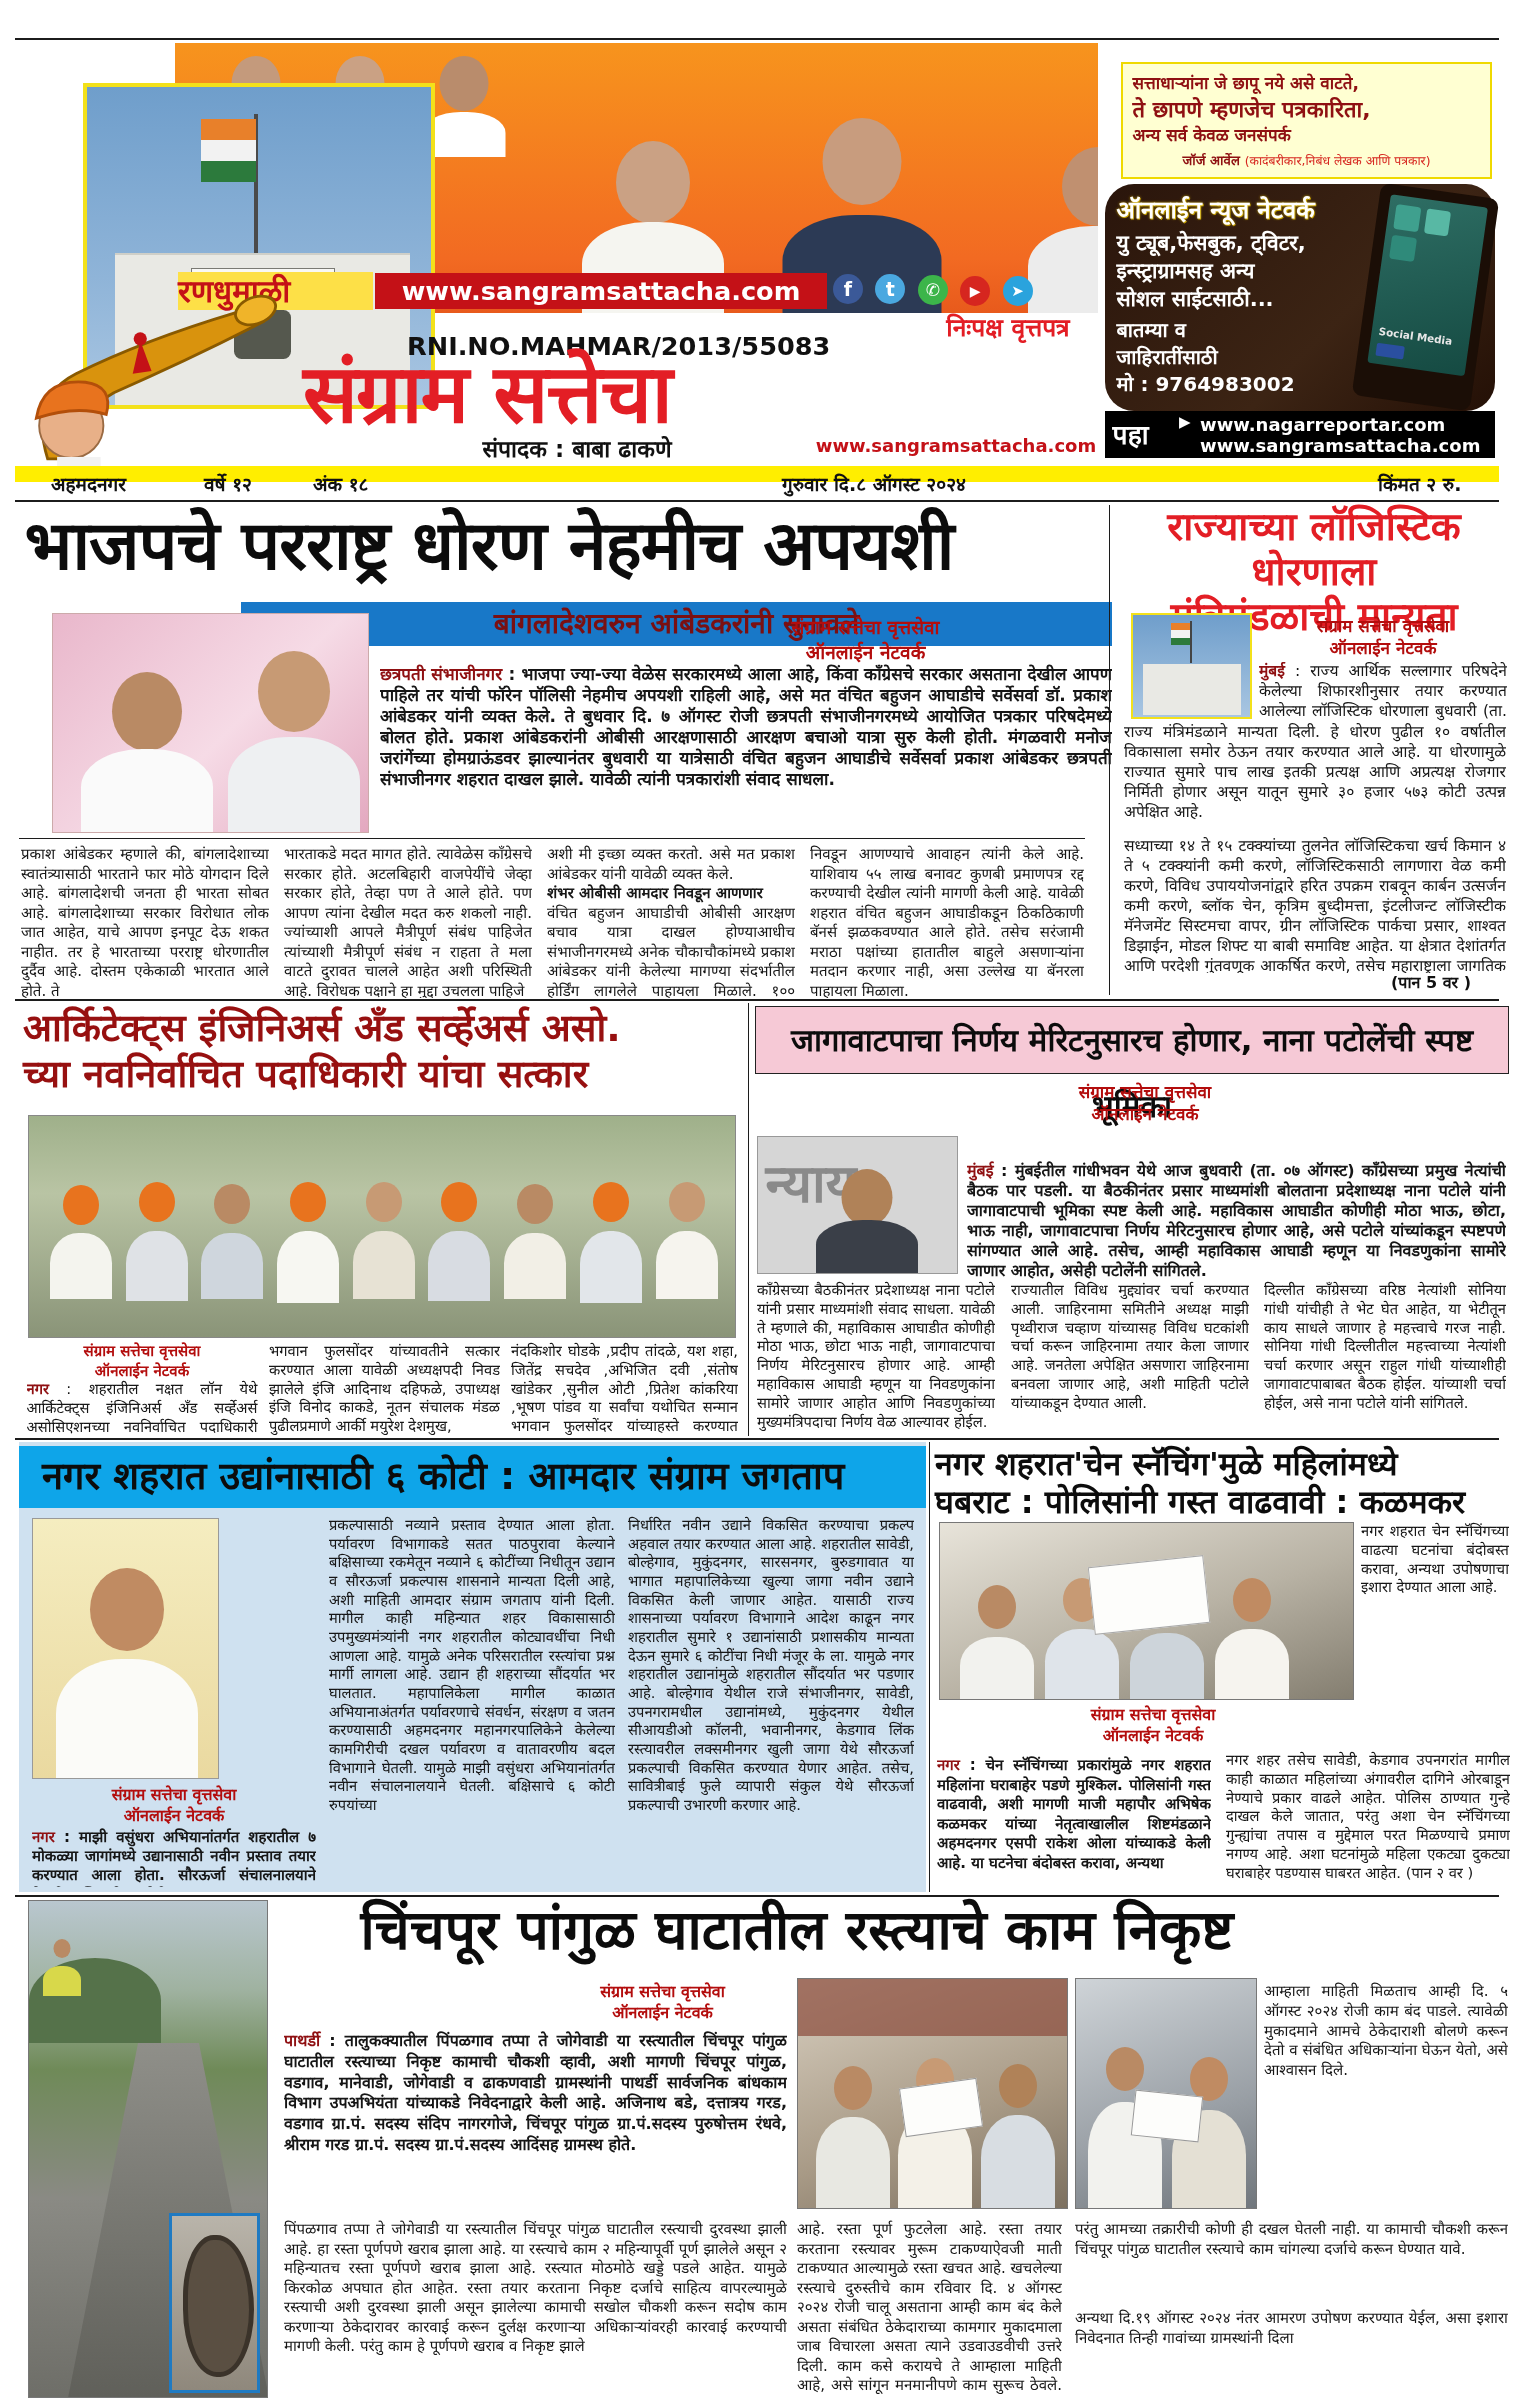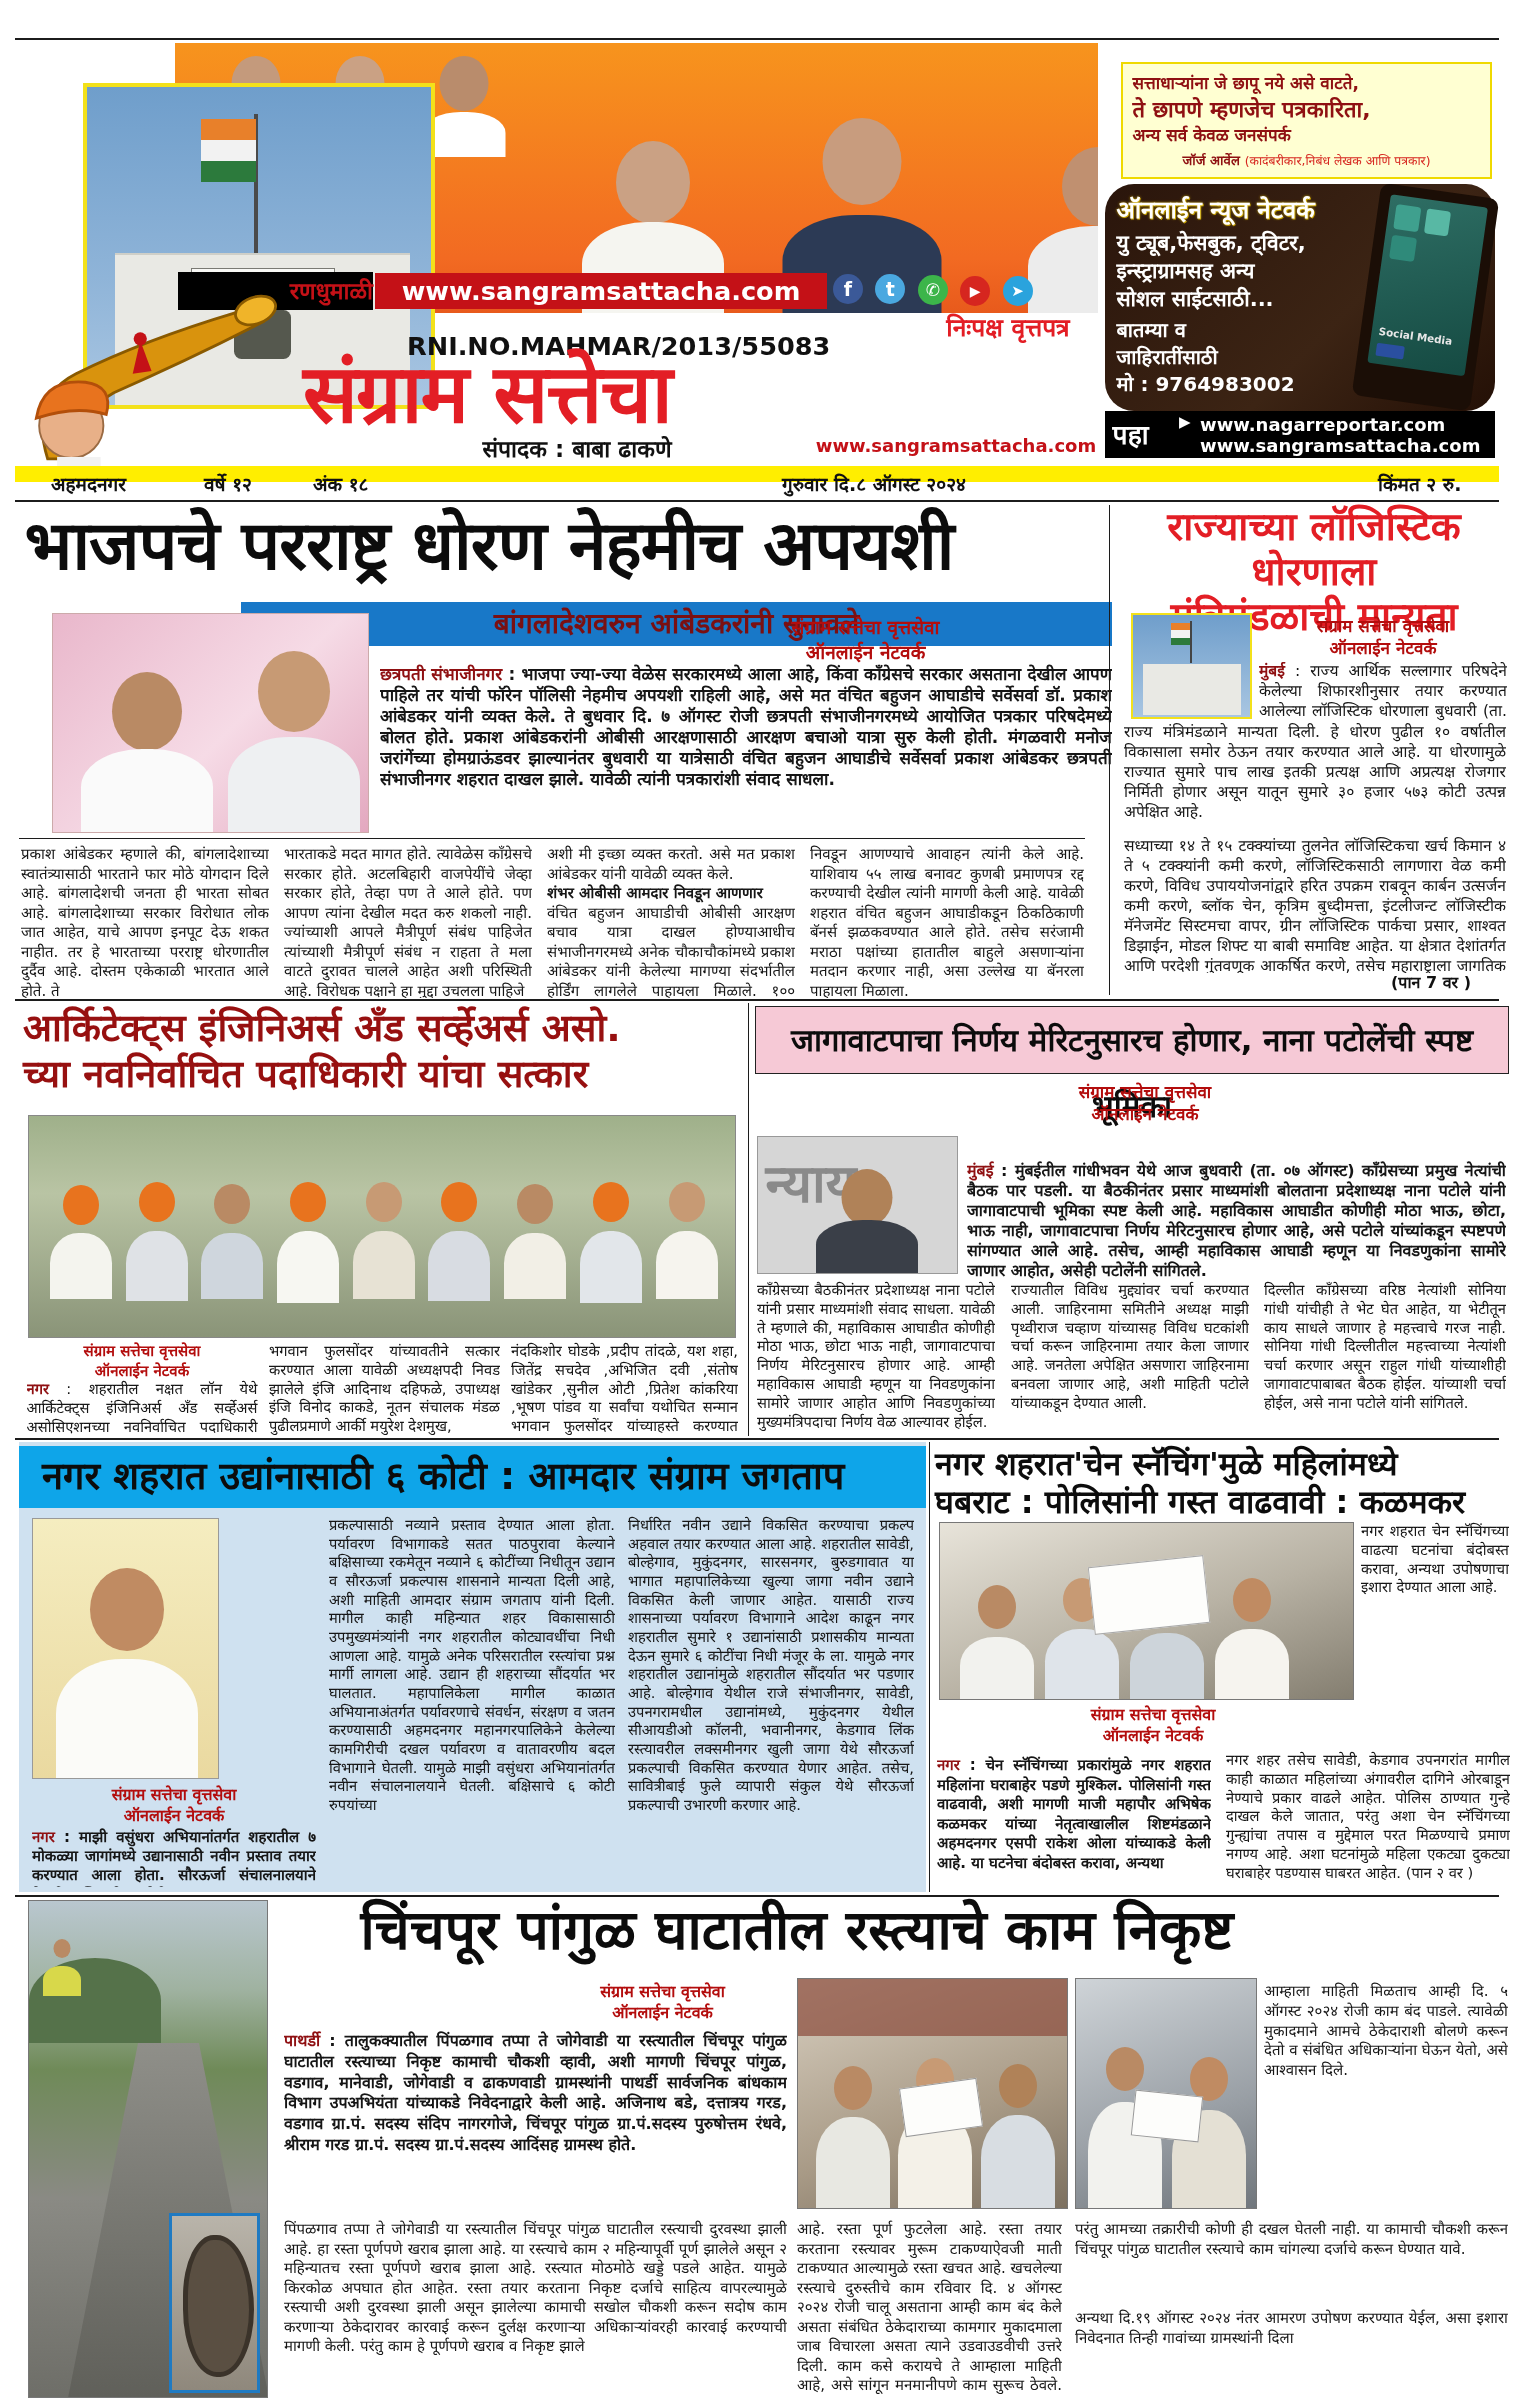--- a/index.html
+++ b/index.html
@@ -62,21 +62,21 @@
       <div style="height:21px;background:#e8802a;"></div>
         <div style="height:21px;background:#f2f2f2;"></div>
         <div style="height:21px;background:#2c7a3c;"></div>
     </div>
     <div class="abs" style="left:28px;top:166px;width:295px;height:155px;background:#e9e9e4;border-top:2.8px solid #cfcfc8;">
       <div style="margin:13.2px auto 0;width:142px;height:32px;background:#f8f8f5;border:1.9px solid #7a7a74;text-align:center;font-weight:bold;font-size:19px;color:#222;line-height:30px;">मंत्रालय</div>
       <div style="margin:7.6px auto 0;width:57px;height:49px;background:#55584e;border-radius:7.6px;"></div>
     </div>
   </div>
 
-  <div class="abs" style="left:178px;top:272px;width:195px;height:38px;background:#000000;color:#c41117;font-weight:bold;font-size:23px;text-align:right;line-height:38px;">रणधुमाळी</div>
+  <div class="abs" style="left:178px;top:272px;width:195px;height:38px;background:#fde047;color:#c41117;font-weight:bold;font-size:31px;text-align:left;line-height:38px;">रणधुमाळी</div>
   <div class="abs" style="left:375px;top:273px;width:452px;height:36px;background:#c41117;color:#ffffff;font-weight:bold;font-size:25.6px;text-align:center;line-height:36px;">www.sangramsattacha.com</div>
   <div class="abs" style="left:833px;top:274px;width:265px;height:34px;">
     <span class="icon-circle" style="width:30px;height:30px;line-height:30px;background:#3b5998;font-size:19px;">f</span>
     <span class="icon-circle" style="width:30px;height:30px;line-height:30px;background:#4aa8e0;font-size:19px;margin-left:7.6px;">t</span>
     <span class="icon-circle" style="width:30px;height:30px;line-height:30px;background:#3cb54a;font-size:17px;margin-left:7.6px;">✆</span>
     <span class="icon-circle" style="width:30px;height:30px;line-height:30px;background:#d6261f;font-size:14px;margin-left:7.6px;">▶</span>
     <span class="icon-circle" style="width:30px;height:30px;line-height:30px;background:#2aa3dd;font-size:15px;margin-left:7.6px;">➤</span>
   </div>
 
   <div class="abs" style="left:1121px;top:62px;width:371px;height:117px;background:#ffffd2;border:2.8px solid #efd900;padding:7.6px 9.5px 3.8px;">
@@ -199,21 +199,21 @@
   <div class="abs byline" style="left:1259px;top:615px;width:248px;font-size:17px;">
     <div>संग्राम सत्तेचा वृत्तसेवा</div>
     <div>ऑनलाईन नेटवर्क</div>
   </div>
   <div class="abs body-txt" style="left:1259px;top:662px;width:248px;height:59px;font-size:15.6px;line-height:1.28;">
     <span class="dateline">मुंबई</span>
     <span>: राज्य आर्थिक सल्लागार परिषदेने केलेल्या शिफारशीनुसार तयार करण्यात आलेल्या लॉजिस्टिक धोरणाला बुधवारी (ता. ०७ ऑगस्ट)</span>
   </div>
   <div class="abs body-txt" style="left:1124px;top:723px;width:382px;height:112px;font-size:15.6px;line-height:1.28;">राज्य मंत्रिमंडळाने मान्यता दिली. हे धोरण पुढील १० वर्षातील विकासाला समोर ठेऊन तयार करण्यात आले आहे. या धोरणामुळे राज्यात सुमारे पाच लाख इतकी प्रत्यक्ष आणि अप्रत्यक्ष रोजगार निर्मिती होणार असून यातून सुमारे ३० हजार ५७३ कोटी उत्पन्न अपेक्षित आहे.</div>
   <div class="abs body-txt" style="left:1124px;top:837px;width:382px;height:136px;font-size:15.6px;line-height:1.28;">सध्याच्या १४ ते १५ टक्क्यांच्या तुलनेत लॉजिस्टिकचा खर्च किमान ४ ते ५ टक्क्यांनी कमी करणे, लॉजिस्टिकसाठी लागणारा वेळ कमी करणे, विविध उपाययोजनांद्वारे हरित उपक्रम राबवून कार्बन उत्सर्जन कमी करणे, ब्लॉक चेन, कृत्रिम बुध्दीमत्ता, इंटलीजन्ट लॉजिस्टीक मॅनेजमेंट सिस्टमचा वापर, ग्रीन लॉजिस्टिक पार्कचा प्रसार, शाश्वत डिझाईन, मोडल शिफ्ट या बाबी समाविष्ट आहेत. या क्षेत्रात देशांतर्गत आणि परदेशी गुंतवणूक आकर्षित करणे, तसेच महाराष्ट्राला जागतिक दर्जाचे लॉजिस्टिक हब दर्जा मिळवण्याचा प्रयत्न असेल.</div>
-  <div class="abs" style="left:1391px;top:971px;width:114px;font-weight:bold;font-size:16px;">(पान 7 वर )</div>
+  <div class="abs" style="left:1391px;top:971px;width:114px;font-weight:bold;font-size:16px;">(पान 5 वर )</div>
 
   <div class="abs rule-h" style="left:15px;top:999px;width:1484px;"></div>
 
   <div class="abs headline-maroon" style="left:23px;top:1006px;width:719px;font-size:38px;line-height:1.2;">
     <div>आर्किटेक्ट्स इंजिनिअर्स अँड सर्व्हेअर्स असो.</div>
     <div>च्या नवनिर्वाचित पदाधिकारी यांचा सत्कार</div>
   </div>
   <div class="abs photo" style="left:28px;top:1115px;width:708px;height:223px;background:linear-gradient(180deg,#9fb08a 0%,#b9c4a4 35%,#8a9478 100%);border:0.9px solid #888;">
     <div class="fig" style="left:19px;bottom:38px;width:66px;height:114px;">
         <div class="head" style="top:0;width:36px;height:40px;background:#e8731e;"></div>

